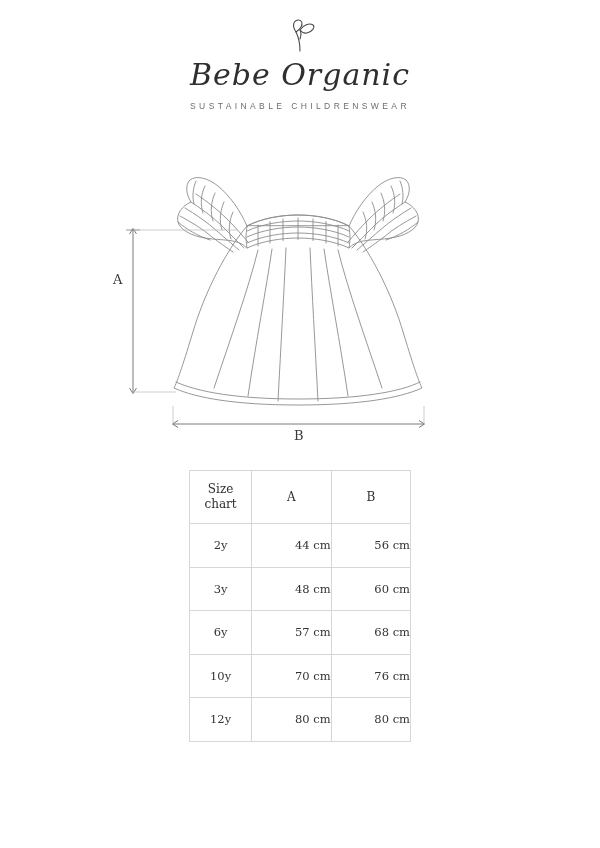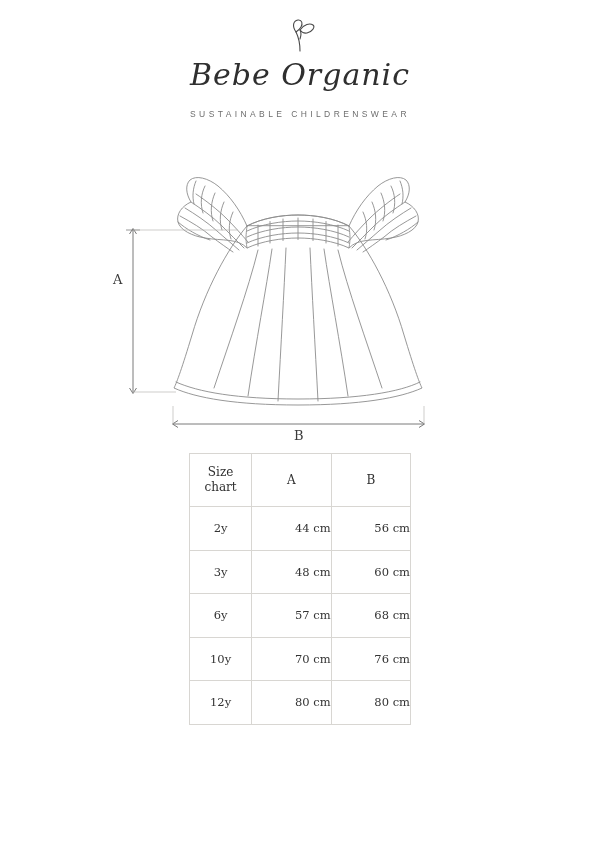--- a/index.html
+++ b/index.html
@@ -44,21 +44,21 @@
     color: #2f2f2f;
     margin-top: 6px;
     line-height: 1.1;
     text-align: center;
   }
   .brand-tagline {
     font-family: "Liberation Sans", sans-serif;
     font-size: 8.5px;
     letter-spacing: 3.4px;
     color: #6e6e6e;
-    margin-top: 18px;
+    margin-top: 10px;
   }
 
   
   .illustration {
     position: absolute;
     top: 130px;
     left: 0;
     width: 600px;
     height: 330px;
   }
@@ -77,21 +77,21 @@
     top: 272px;
   }
   .dim-label-b {
     left: 294px;
     top: 428px;
   }
 
   
   .chart-wrap {
     position: absolute;
-    top: 453px;
+    top: 470px;
     left: 189px;
     width: 222px;
   }
   table.size-chart {
     border-collapse: collapse;
     width: 222px;
     font-family: "DejaVu Serif", serif;
     font-size: 11.5px;
     color: #333333;
   }

